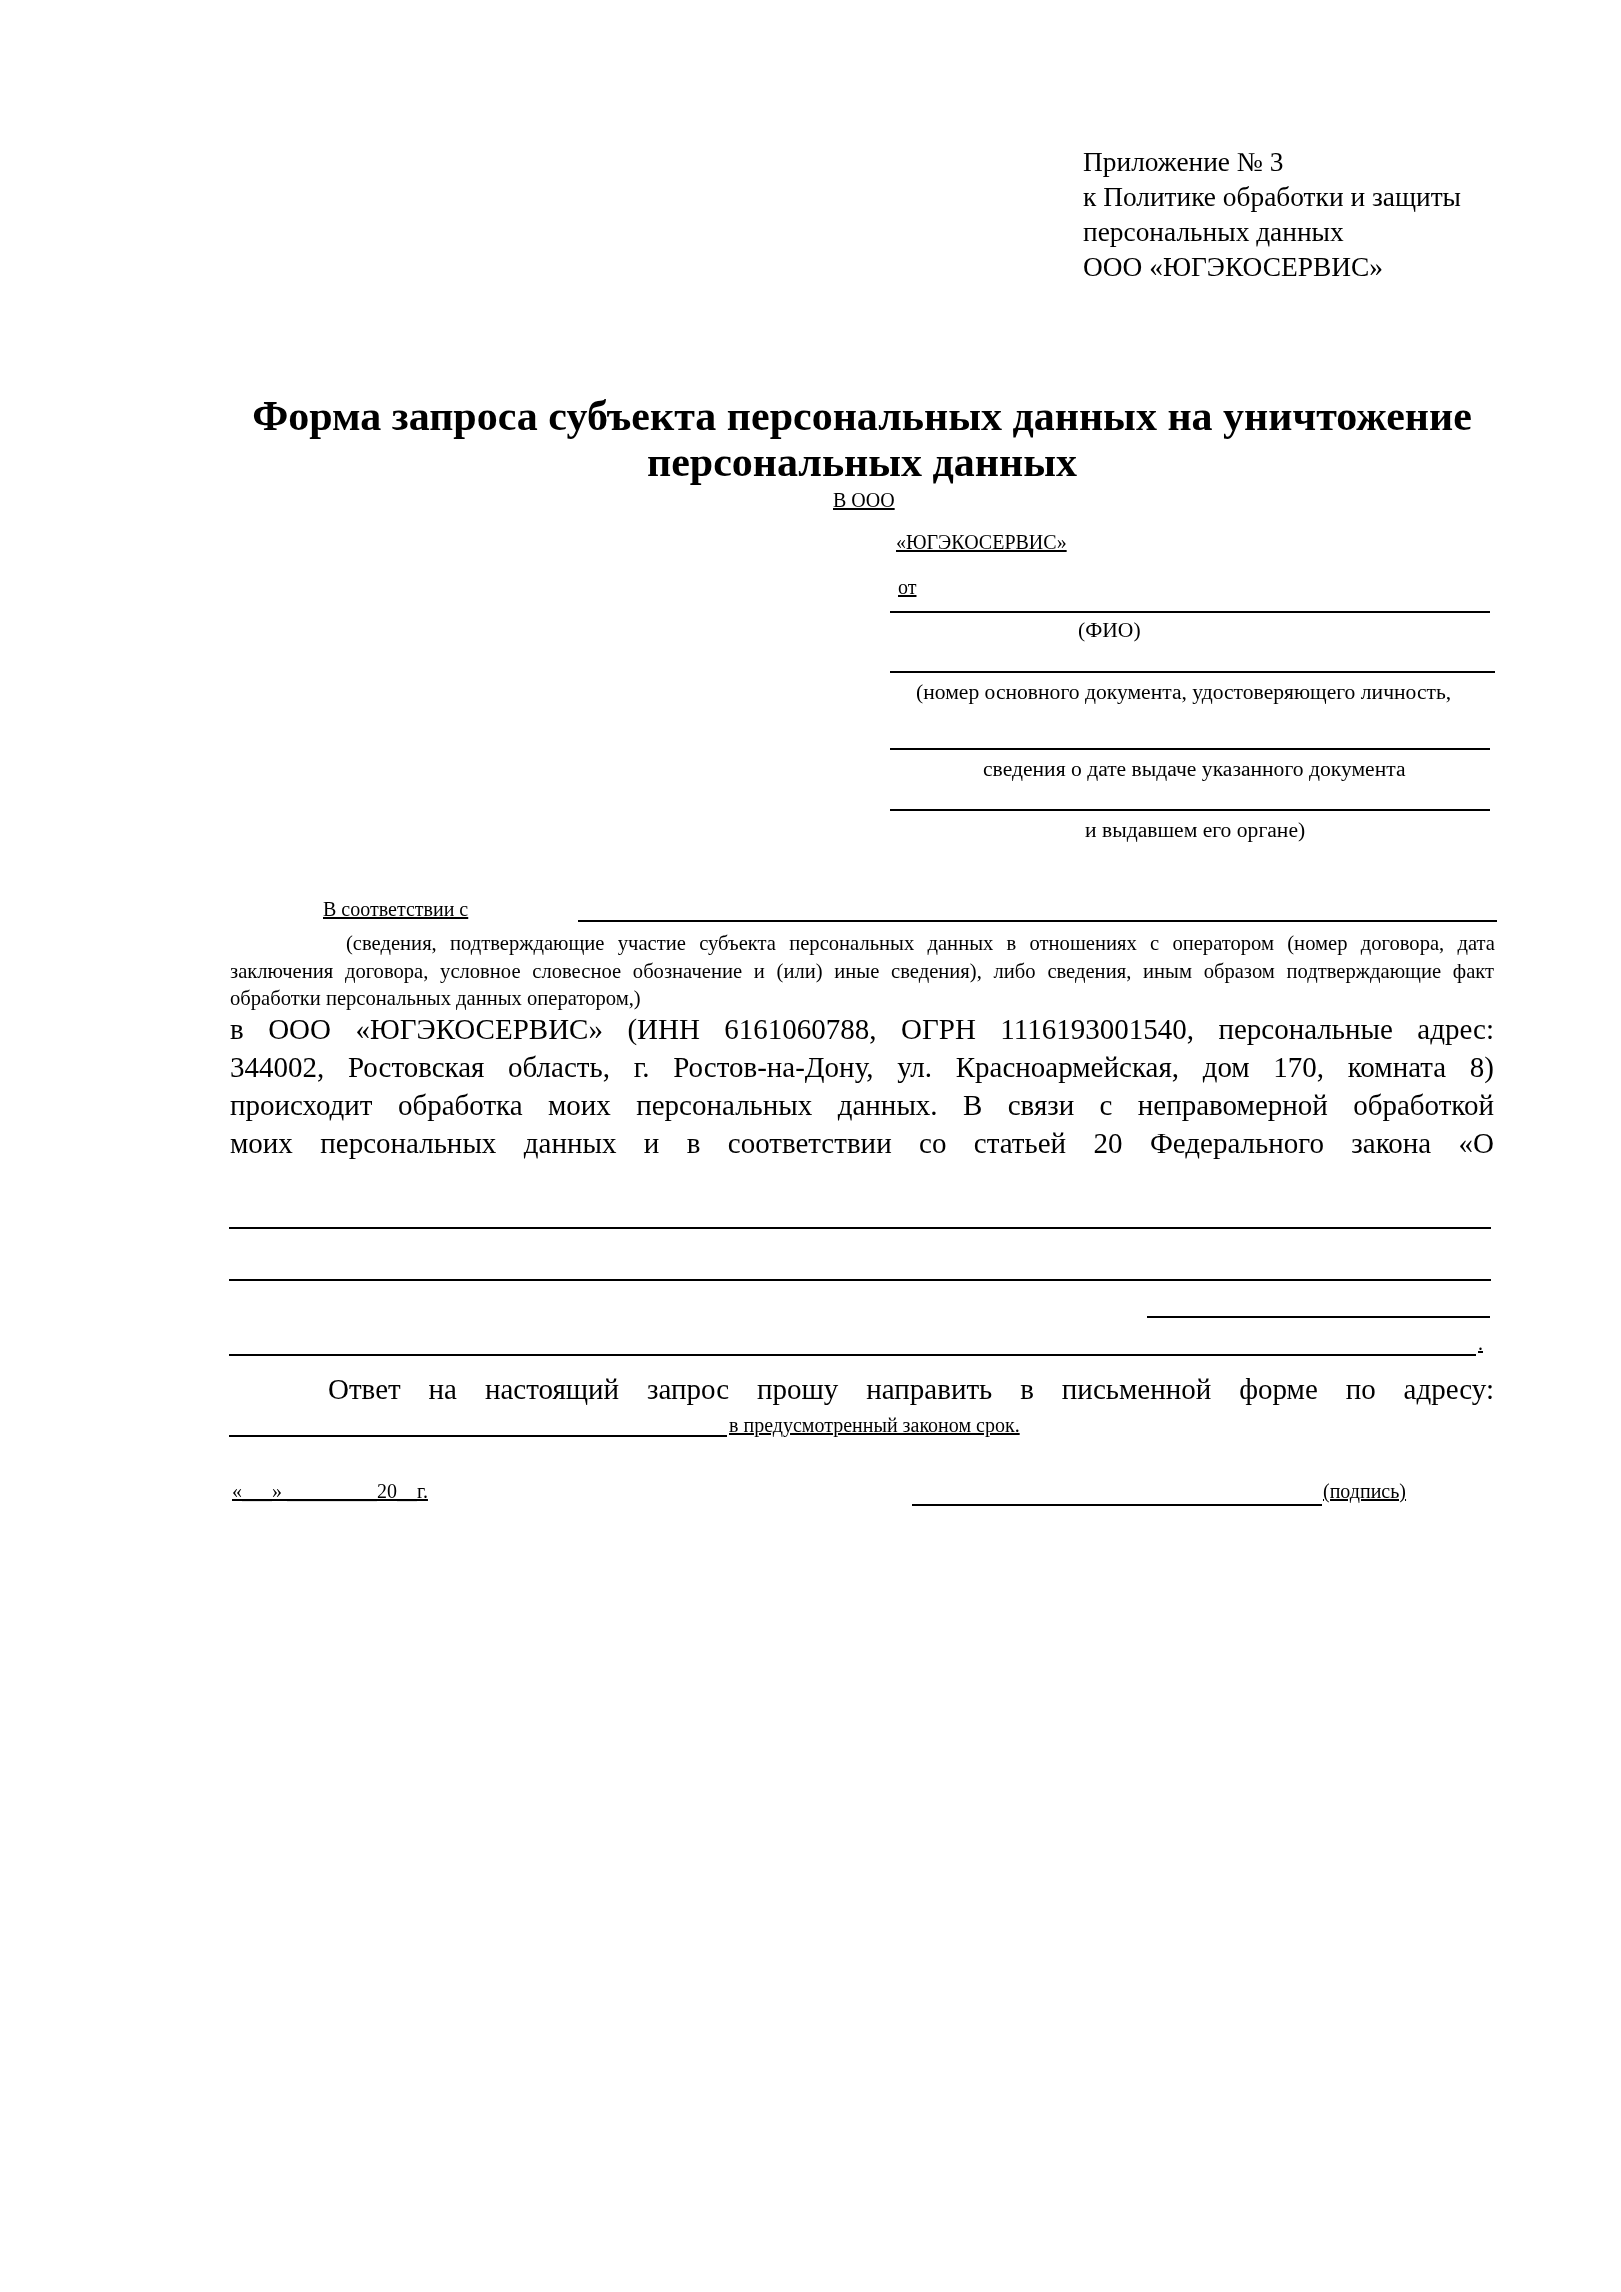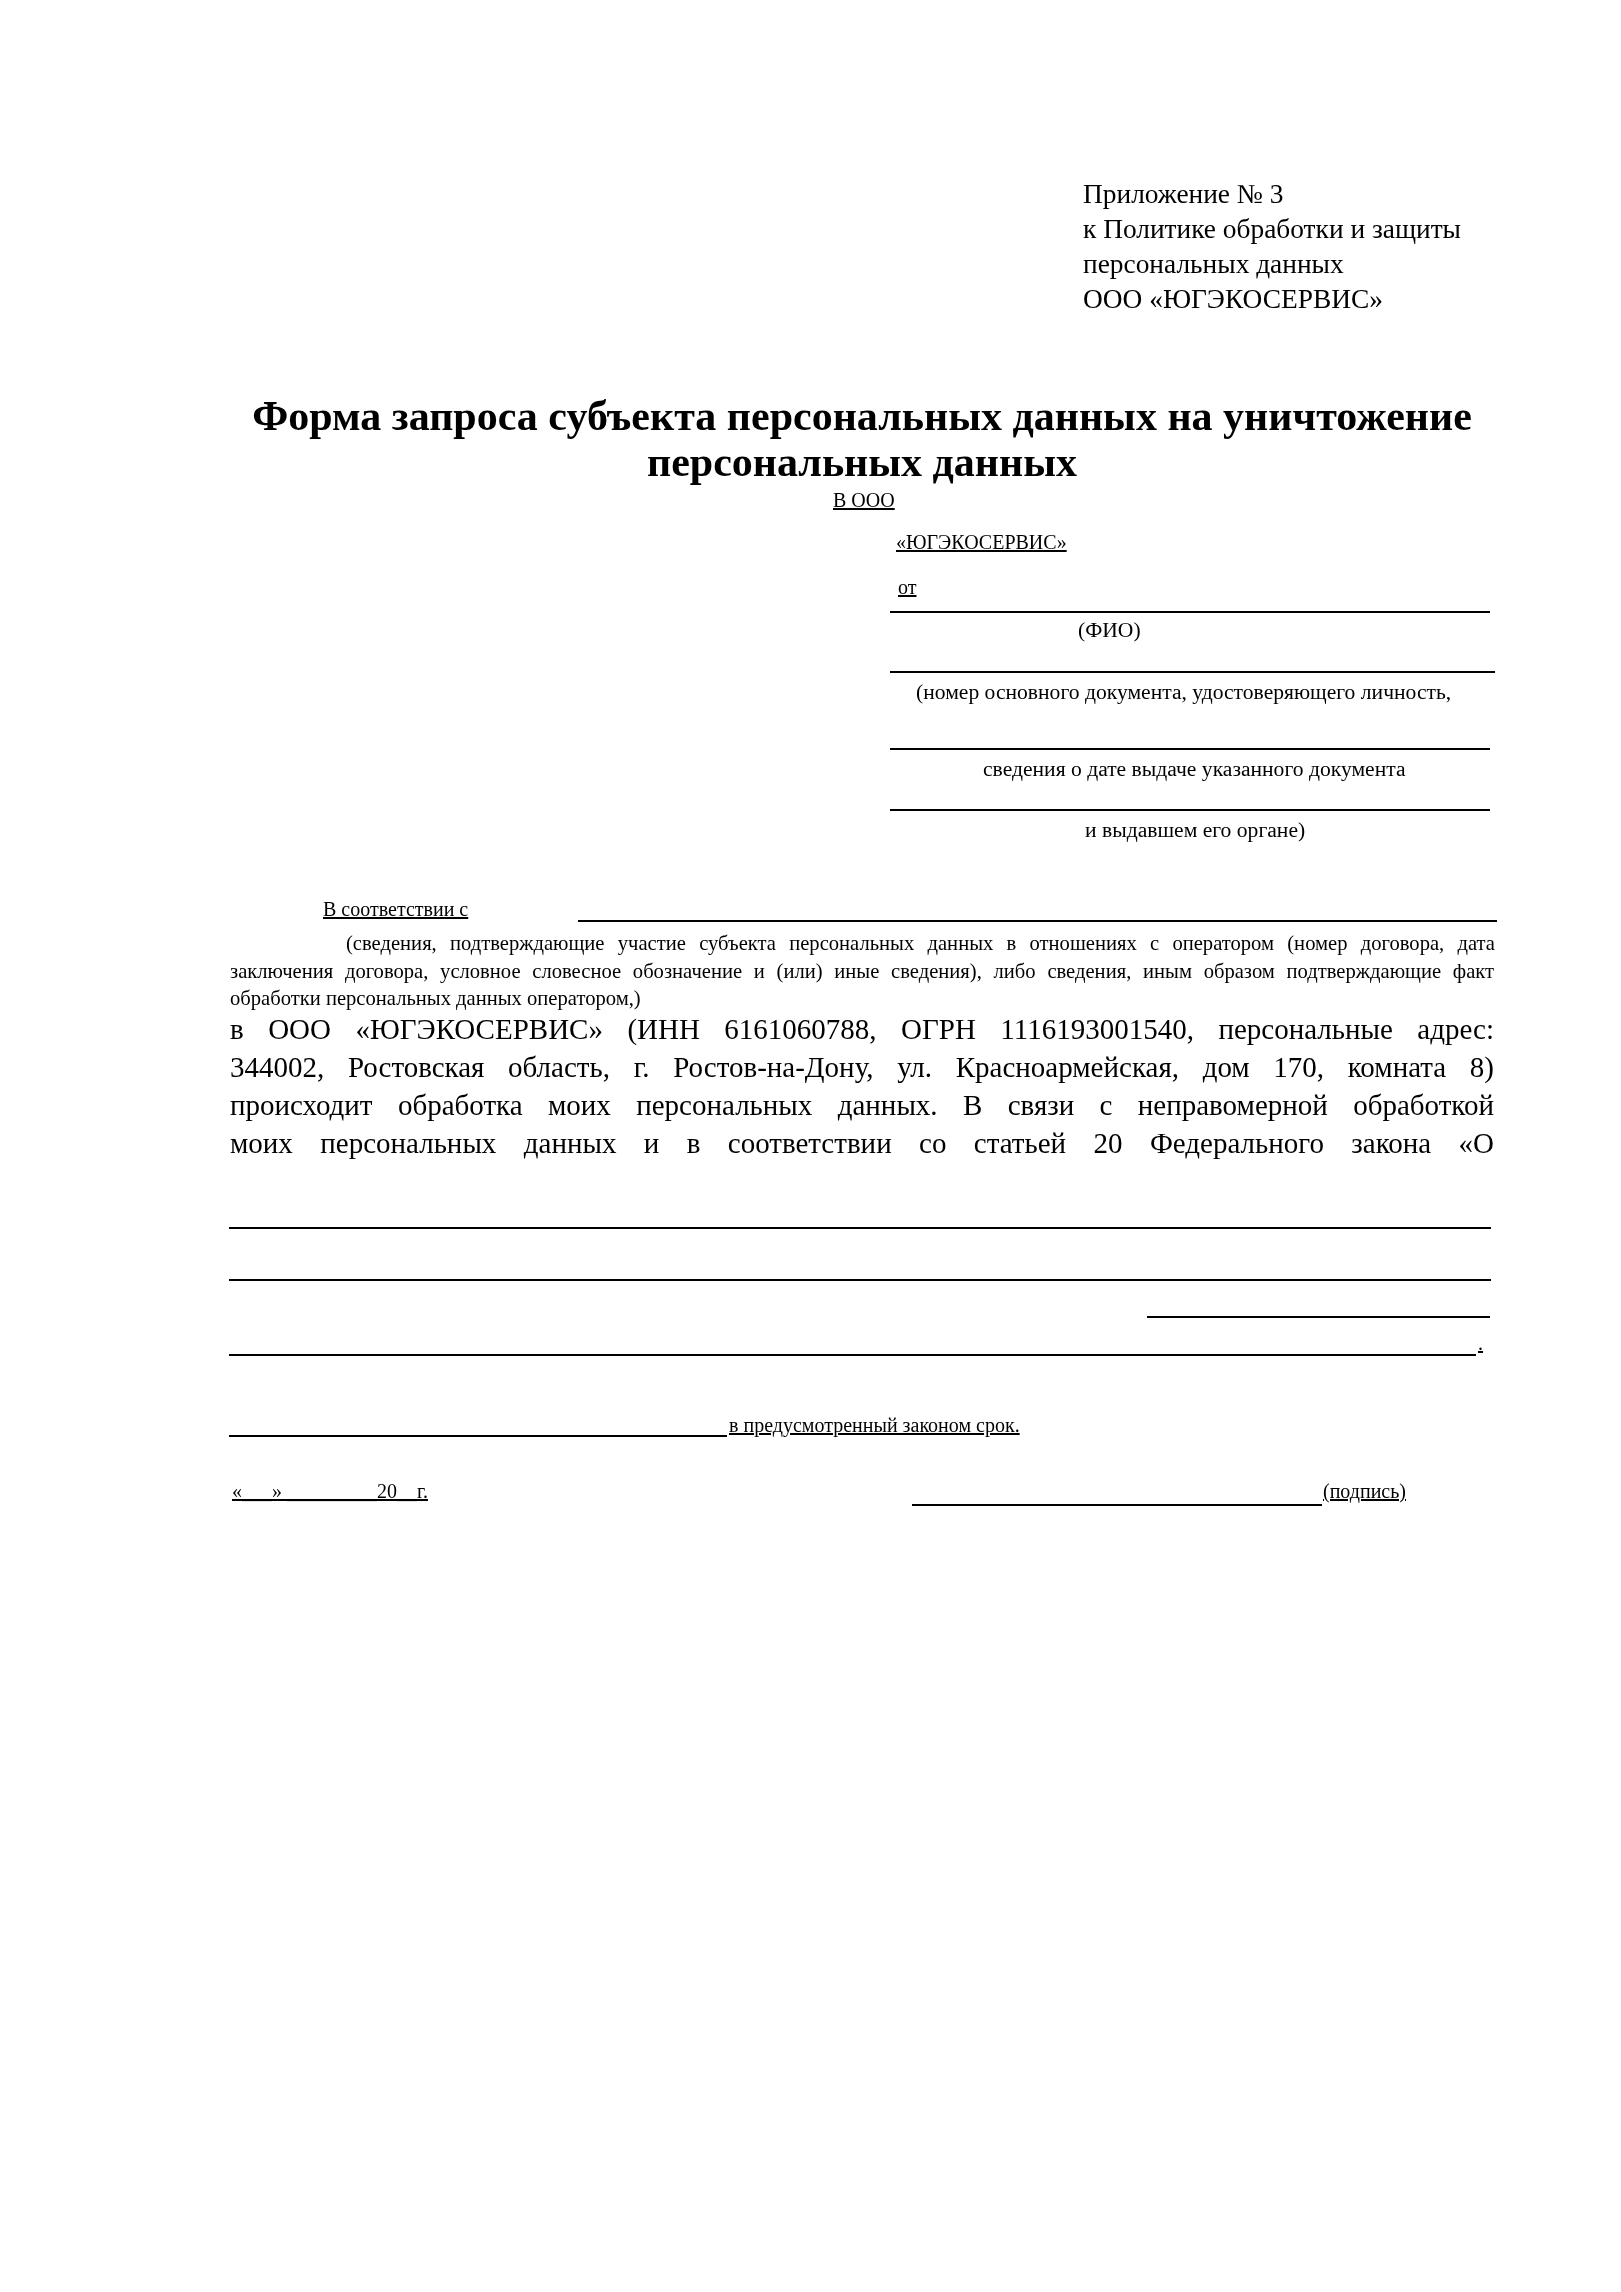--- a/index.html
+++ b/index.html
@@ -47,21 +47,21 @@
     width: 1264px;
     font-size: 29px;
     line-height: 38px;
   }
 </style>
 </head>
 <body>
 
 <div class="page">
 
-  <div class="abs hdr" style="left:1083px; top:145px;margin-top:32px;">
+  <div class="abs hdr" style="left:1083px; top:145px;">
     <div>Приложение № 3</div>
     <div>к Политике обработки и защиты</div>
     <div>персональных данных</div>
     <div>ООО «ЮГЭКОСЕРВИС»</div>
   </div>
 
   <div class="abs doc-title">
     <div>Форма запроса субъекта персональных данных на уничтожение</div>
     <div>персональных данных</div>
   </div>
@@ -94,20 +94,21 @@
   <div class="abs body-line just" style="top:1086px;">происходит обработка моих персональных данных. В связи с неправомерной обработкой</div>
   <div class="abs body-line just" style="top:1124px;">моих персональных данных и в соответствии со статьей 20 Федерального закона «О</div>
 
   <div class="abs rule3" style="left:229px; top:1227px; width:1262px;"></div>
   <div class="abs rule3" style="left:229px; top:1279px; width:1262px;"></div>
 
   <div class="abs rule3" style="left:1147px; top:1316px; width:343px;"></div>
   <div class="abs rule3" style="left:229px; top:1354px; width:1247px;"></div>
   <div class="abs t30" style="left:1478px; top:1325px;">.</div>
 
+  <div class="abs body-line just" style="top:1370px; padding-left:98px; width:1166px;">Ответ на настоящий запрос прошу направить в письменной форме по адресу:</div>
   <div class="abs rule3" style="left:229px; top:1435px; width:498px;"></div>
   <div class="abs t30" style="left:729px; top:1407px;">в предусмотренный законом срок.</div>
 
   <div class="abs t30" style="left:232px; top:1473px;">«___» _________20__г.</div>
   <div class="abs rule3" style="left:912px; top:1504px; width:410px;"></div>
   <div class="abs t30" style="left:1323px; top:1473px;">(подпись)</div>
 
 </div>
 
 

